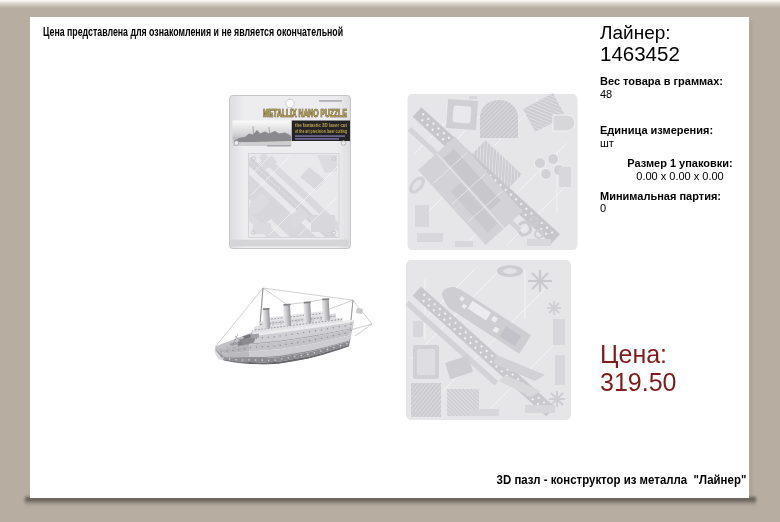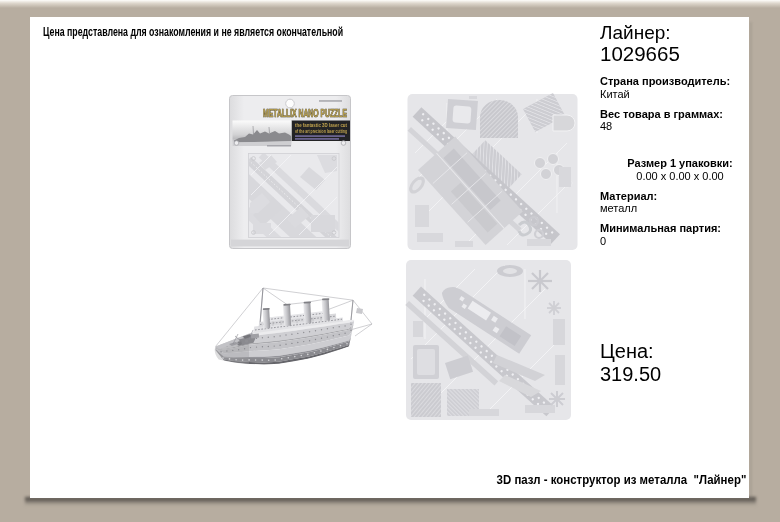--- a/index.html
+++ b/index.html
@@ -18,39 +18,38 @@
 <div class="abs" style="left:25px;top:497px;width:731px;height:9px;background:linear-gradient(180deg,rgba(73,69,64,0.92) 0%,rgba(88,83,77,0.75) 40%,rgba(130,123,114,0.3) 75%,rgba(160,152,141,0.05) 100%);filter:blur(1.6px);"></div>
 
 <div class="abs" style="left:749.5px;top:22px;width:2.5px;height:477px;background:linear-gradient(90deg,rgba(120,113,105,0.45),rgba(160,152,141,0.08));filter:blur(1px);"></div>
 
 <div class="abs" style="left:30px;top:17px;width:719px;height:481px;background:#ffffff;"></div>
 
 <div class="abs" style="left:43px;top:25px;font-size:12px;font-weight:bold;color:#000;transform:scaleX(0.732);transform-origin:0 0;white-space:nowrap;">Цена представлена для ознакомления и не является окончательной</div>
 
 <div class="abs" style="left:600px;top:21.5px;font-size:19px;line-height:22px;color:#000;">Лайнер:</div>
 
-<div class="abs" style="left:600px;top:42.5px;font-size:20.5px;line-height:22px;color:#000;">1029665</div>
+<div class="abs" style="left:600px;top:42.5px;font-size:20.5px;line-height:22px;color:#000;">1463452</div>
 
 <div class="abs" style="left:600px;top:75.3px;width:160px;font-size:11px;line-height:12.6px;color:#000;">
 
-  <p style="margin:0 0 7.4px;"><b>Страна производитель:</b><br>Китай</p>
 
   <p style="margin:0 0 24px;"><b>Вес товара в граммах:</b><br>48</p>
 
+  <p style="margin:0 0 7.4px;"><b>Единица измерения:</b><br>шт</p>
 
 
   <p style="margin:0 0 7.4px;text-align:center;"><b>Размер 1 упаковки:</b><br>0.00 x 0.00 x 0.00</p>
 
-  <p style="margin:0 0 7.4px;"><b>Материал:</b><br>металл</p>
 
 
   <p style="margin:0 0 5px;"><b>Минимальная партия:</b><br>0</p>
 </div>
 
-<div class="abs" style="left:600px;top:340px;font-size:20px;line-height:23px;color:#000000;">Цена:<br>319.50</div>
+<div class="abs" style="left:600px;top:340px;font-size:25px;line-height:28px;color:#7f1d1d;">Цена:<br>319.50</div>
 
 <div class="abs" style="left:31.5px;top:473px;width:726px;text-align:right;font-size:12.5px;font-weight:bold;color:#000;"><span style="display:inline-block;transform:scaleX(0.915);">3D пазл - конструктор из металла&nbsp; "Лайнер"</span></div>
 
 <div class="abs" style="left:229px;top:95px;width:126px;height:154px;" id="pkg">
 <svg width="122" height="154" viewBox="0 0 122 154">
   <defs>
     <linearGradient id="pcard" x1="0" y1="0" x2="1" y2="0">
       <stop offset="0" stop-color="#dcdcde"></stop>
           <stop offset="0.12" stop-color="#ededef"></stop>
       <stop offset="0.88" stop-color="#ededef"></stop>

